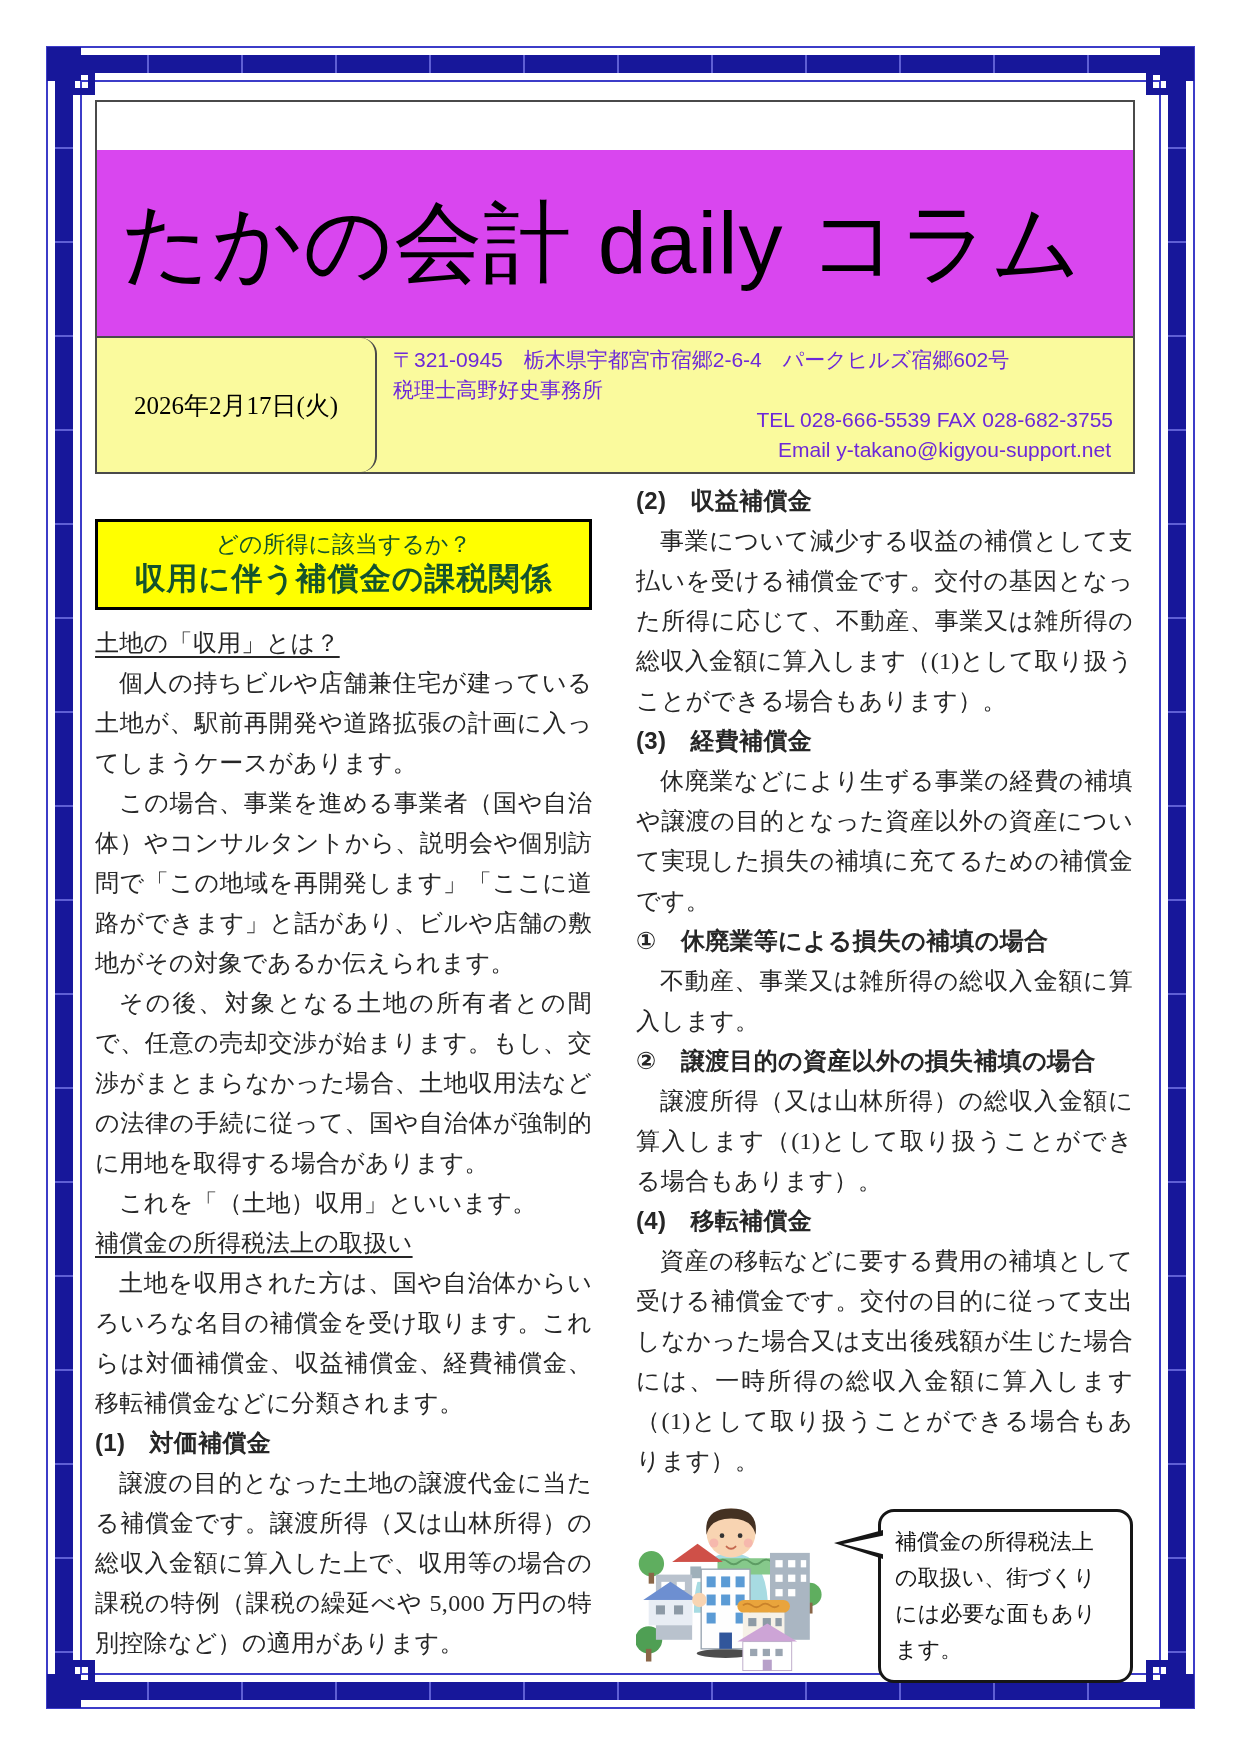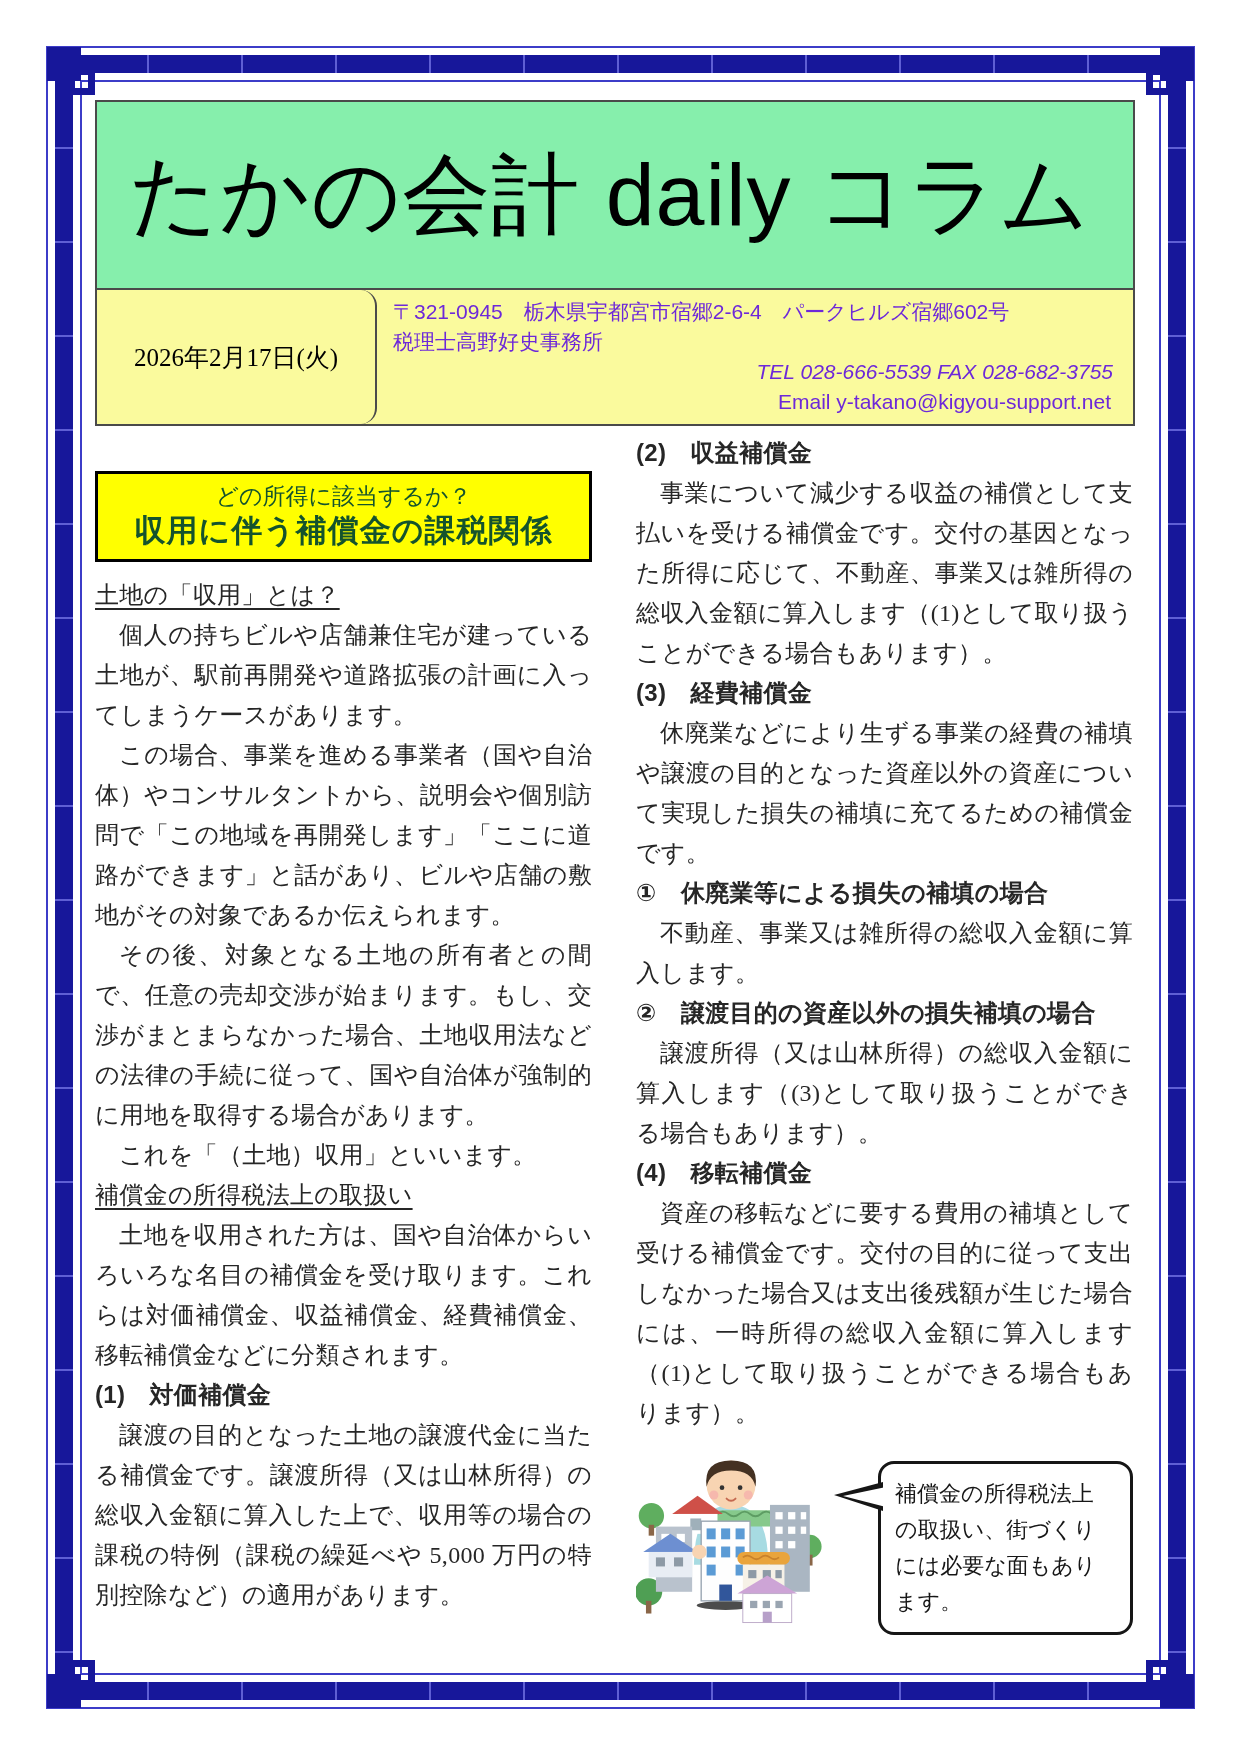--- a/index.html
+++ b/index.html
@@ -19,31 +19,31 @@
   .corner-sm{width:27px;height:27px;border-width:7px;}
   .c-tl{top:47px;left:47px;} .c-tl-sm{top:68px;left:68px;}
   .c-tr{top:47px;right:47px;} .c-tr-sm{top:68px;right:68px;}
   .c-bl{bottom:47px;left:47px;} .c-bl-sm{bottom:68px;left:68px;}
   .c-br{bottom:47px;right:47px;} .c-br-sm{bottom:68px;right:68px;}
 
   
   .content{position:absolute;left:95px;top:100px;width:1040px;}
 
   .header-table{border:2px solid #4a4a4a;}
-  .title-cell{background:#86efac;height:186px;display:flex;align-items:center;
-        padding-left:32px;border-bottom:2px solid #4a4a4a;
+  .title-cell{background:#d946ef;height:186px;display:flex;align-items:center;
+        padding-left:24px;border-bottom:2px solid #4a4a4a;
         font-family:"Liberation Sans","DejaVu Sans",sans-serif;
-        font-size:88px;letter-spacing:1px;color:#000;white-space:nowrap;}
+        font-size:88px;letter-spacing:1px;color:#000;white-space:nowrap;margin-top:48px;}
   .info-row{display:flex;background:#fafa9d;}
   .date-cell{width:278px;border-right:2px solid #4a4a4a;display:flex;align-items:center;
         justify-content:center;font-size:25px;color:#000;border-radius:16px;}
   .contact-cell{flex:1;padding:7px 12px 7px 16px;color:#6d28d9;
         font-family:"Liberation Sans","DejaVu Sans",sans-serif;font-size:21px;line-height:30px;}
   .contact-line2{display:flex;flex-direction:column;}
-  .contact-telfax{margin-left:auto;padding-right:8px;font-style:italic;}
+  .contact-telfax{margin-left:auto;padding-right:8px;}
   .contact-line3{text-align:right;padding-right:10px;}
 
   .body-columns{display:flex;gap:44px;margin-top:45px;}
   .col-left{width:497px;}
   .col-right{width:497px;margin-top:-38px;}
 
   .topic-box{background:#ffff00;border:3px solid #000;text-align:center;padding:6px 0 9px;
         font-family:"Liberation Sans","DejaVu Sans",sans-serif;color:#14532d;}
   .topic-subtitle{font-size:23px;line-height:32px;}
   .topic-title{font-weight:700;font-size:31px;line-height:38px;letter-spacing:1px;}
@@ -126,21 +126,21 @@
 
       <div class="col-right">
         <div class="blocks">
             <div class="blk blk-h_bold">(2)　収益補償金</div>
             <div class="blk blk-p">事業について減少する収益の補償として支払いを受ける補償金です。交付の基因となった所得に応じて、不動産、事業又は雑所得の総収入金額に算入します（(1)として取り扱うことができる場合もあります）。</div>
             <div class="blk blk-h_bold">(3)　経費補償金</div>
             <div class="blk blk-p">休廃業などにより生ずる事業の経費の補填や譲渡の目的となった資産以外の資産について実現した損失の補填に充てるための補償金です。</div>
             <div class="blk blk-h_bold">①　休廃業等による損失の補填の場合</div>
             <div class="blk blk-p">不動産、事業又は雑所得の総収入金額に算入します。</div>
             <div class="blk blk-h_bold">②　譲渡目的の資産以外の損失補填の場合</div>
-            <div class="blk blk-p">譲渡所得（又は山林所得）の総収入金額に算入します（(3)として取り扱うことができる場合もあります）。</div>
+            <div class="blk blk-p">譲渡所得（又は山林所得）の総収入金額に算入します（(1)として取り扱うことができる場合もあります）。</div>
             <div class="blk blk-h_bold">(4)　移転補償金</div>
             <div class="blk blk-p">資産の移転などに要する費用の補填として受ける補償金です。交付の目的に従って支出しなかった場合又は支出後残額が生じた場合には、一時所得の総収入金額に算入します（(1)として取り扱うことができる場合もあります）。</div>
           </div>
 
         <div class="illustration-row">
           <svg width="210" height="186" viewBox="0 0 210 186">
 
             <path d="M64 118 Q64 52 105 52 Q146 52 146 118 Z" fill="#a7dbe2"></path>
             <circle cx="105" cy="30" r="27" fill="#f8d4b2"></circle>
             <path d="M78 32 Q74 3 105 3 Q136 3 132 32 Q128 14 105 14 Q82 14 78 32 Z" fill="#443122"></path>

